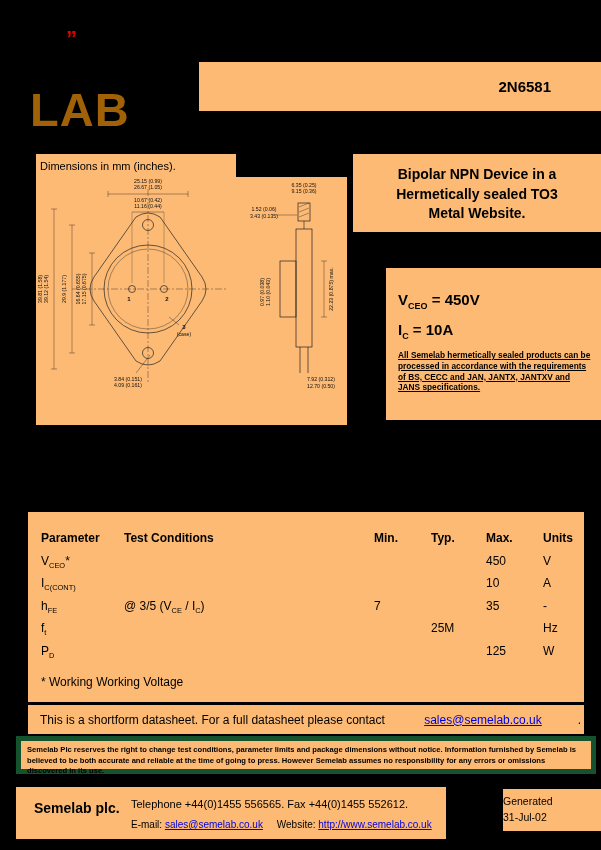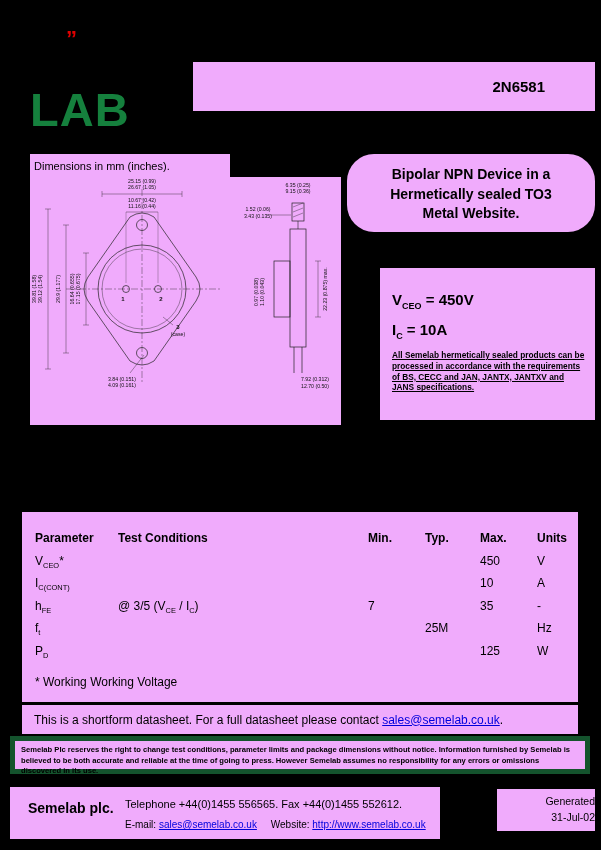--- a/index.html
+++ b/index.html
@@ -1,63 +1,63 @@
 <!DOCTYPE html>
 <html><head>
 <meta charset="utf-8">
 <style>
   html,body{margin:0;padding:0;background:#000;}
   .page{position:relative;width:601px;height:850px;background:#000;overflow:hidden;
         font-family:"Liberation Sans","DejaVu Sans",sans-serif;color:#000;}
   .abs{position:absolute;}
-  .white{background:#f0abfc;}
+  .white{background:#fdba74;margin-left:6px;}
 
   .logo-mark{left:66px;top:26px;color:#e10000;font-size:22px;font-weight:bold;}
-  .logo-text{left:30px;top:82px;color:#15803d;font-size:47px;font-weight:bold;letter-spacing:1px;}
+  .logo-text{left:30px;top:82px;color:#a16207;font-size:47px;font-weight:bold;letter-spacing:1px;}
 
   .part-box{left:193px;top:62px;width:402px;height:49px;display:flex;align-items:center;
             justify-content:flex-end;padding-right:50px;box-sizing:border-box;
             font-weight:bold;font-size:15px;}
 
   .dims-box{left:30px;top:154px;width:200px;height:23px;display:flex;align-items:center;
             padding-left:4px;box-sizing:border-box;font-size:11px;}
 
   .drawing-panel{left:30px;top:177px;width:311px;height:248px;}
 
   .pkg-box{left:347px;top:154px;width:248px;height:78px;box-sizing:border-box;
-           padding-top:11px;font-weight:bold;font-size:14px;text-align:center;line-height:1.4;border-radius:27px;}
+           padding-top:11px;font-weight:bold;font-size:14px;text-align:center;line-height:1.4;}
 
   .dev-box{left:380px;top:268px;width:215px;height:152px;box-sizing:border-box;
            padding:13px 10px 0 12px;}
   .dev-title{font-weight:bold;font-size:14.5px;}
   .dev-line{font-weight:bold;font-size:15px;margin-top:10px;}
   .dev-line sub{font-size:0.6em;}
   .dev-note{font-weight:bold;font-size:8.3px;line-height:1.3;margin-top:9px;text-decoration:underline;}
 
   .table-panel{left:22px;top:512px;width:556px;height:190px;box-sizing:border-box;
                padding:19px 0 0 13px;font-size:12px;}
   .trow{display:grid;grid-template-columns:83px 250px 57px 55px 57px 50px;height:22.5px;align-items:start;}
   .trow.header{font-weight:bold;}
   .trow sub{font-size:0.62em;}
   .footnote{margin-top:9px;font-size:12px;}
 
   .shortform{left:22px;top:705px;width:556px;height:29px;display:flex;align-items:center;
-             padding-left:12px;box-sizing:border-box;font-size:12px;white-space:pre;}
+             padding-left:12px;box-sizing:border-box;font-size:12px;white-space:pre;gap:36px;}
   a.lnk{color:#0000dd;}
 
   .disclaimer{left:10px;top:736px;width:580px;height:38px;border:5px solid #14532d;box-sizing:border-box;
               padding:4px 6px;font-size:7.6px;font-weight:bold;line-height:1.4;}
 
   .footer{left:10px;top:787px;width:430px;height:52px;}
   .company{position:absolute;left:18px;top:13px;font-weight:bold;font-size:14px;}
   .phone{position:absolute;left:115px;top:11px;font-size:11px;}
   .contact{position:absolute;left:115px;top:32px;font-size:10px;white-space:pre;}
 
   .generated{left:497px;top:789px;width:98px;height:42px;display:flex;flex-direction:column;
-             align-items:flex-end;justify-content:center;font-size:10.5px;line-height:1.5;}
+             align-items:flex-start;justify-content:center;font-size:10.5px;line-height:1.5;}
 
   svg text{font-family:"Liberation Sans","DejaVu Sans",sans-serif;fill:#111;}
   .dim{font-size:5.2px;}
   .pinnum{font-size:6px;font-weight:bold;}
 </style>
 </head>
 <body>
 
 <div class="page">
 

